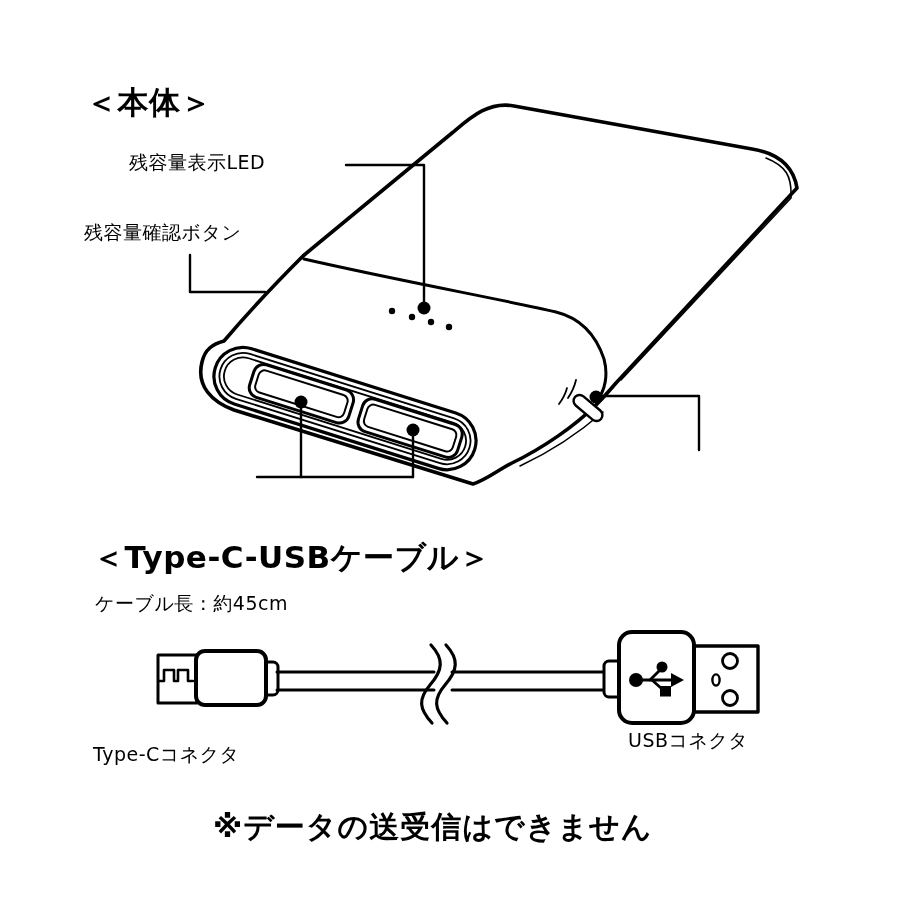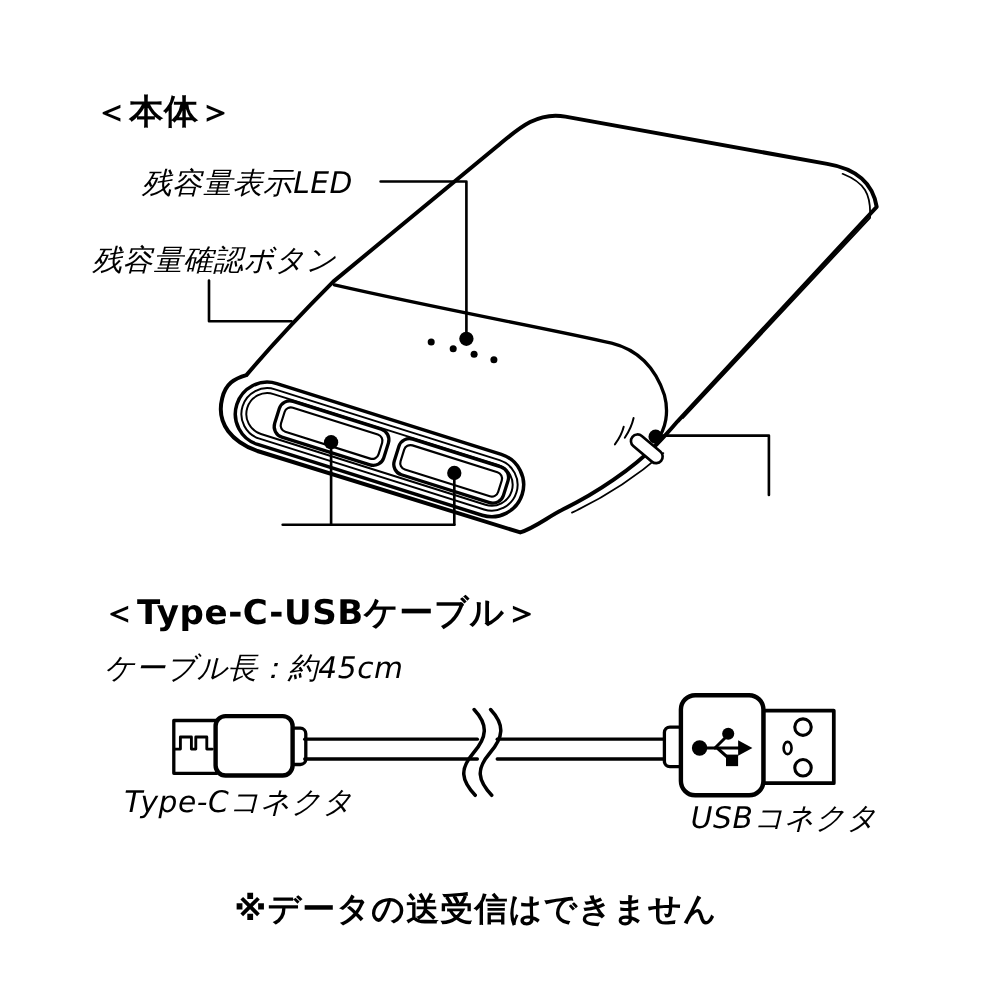--- a/index.html
+++ b/index.html
@@ -3,21 +3,21 @@
 <meta charset="utf-8">
 <style>
   html,body{margin:0;padding:0;background:#fff;}
   #stage{
     position:relative;width:800px;height:900px;background:#ffffff;overflow:hidden;
     font-family:"DejaVu Sans","Liberation Sans",sans-serif;color:#000;
   }
   #art{position:absolute;left:0;top:0;width:900px;height:900px;}
   .lbl{position:absolute;white-space:nowrap;line-height:1.18;}
   .heading{font-size:31px;font-weight:bold;letter-spacing:.5px;}
-  .callout{font-size:27px;letter-spacing:.5px;font-style:italic;}
+  .callout{font-size:19px;letter-spacing:.5px;}
   .note{font-size:30px;font-weight:bold;letter-spacing:1px;}
 </style>
 </head>
 <body>
 
 <div id="stage">
 
   <svg id="art" viewBox="0 0 900 900" fill="none" stroke="#000" stroke-linecap="round" stroke-linejoin="round">
 
     <g>
@@ -139,18 +139,18 @@
   <div class="lbl callout" style="left:129px;top:151px;">残容量表示LED</div>
 
   <div class="lbl callout" style="left:84px;top:221px;">残容量確認ボタン</div>
 
 
 
   <div class="lbl heading" style="left:93px;top:539px;">＜Type-C-USBケーブル＞</div>
 
   <div class="lbl callout" style="left:95px;top:592px;">ケーブル長：約45cm</div>
 
-  <div class="lbl callout" style="left:93px;top:714px;margin-left:20px;">Type-Cコネクタ</div>
+  <div class="lbl callout" style="left:93px;top:743px;">Type-Cコネクタ</div>
 
   <div class="lbl callout" style="left:628px;top:729px;">USBコネクタ</div>
 
   <div class="lbl note" style="left:213px;top:777px;margin-top:32px;">※データの送受信はできません</div>
 </div>
 
 </body></html>

